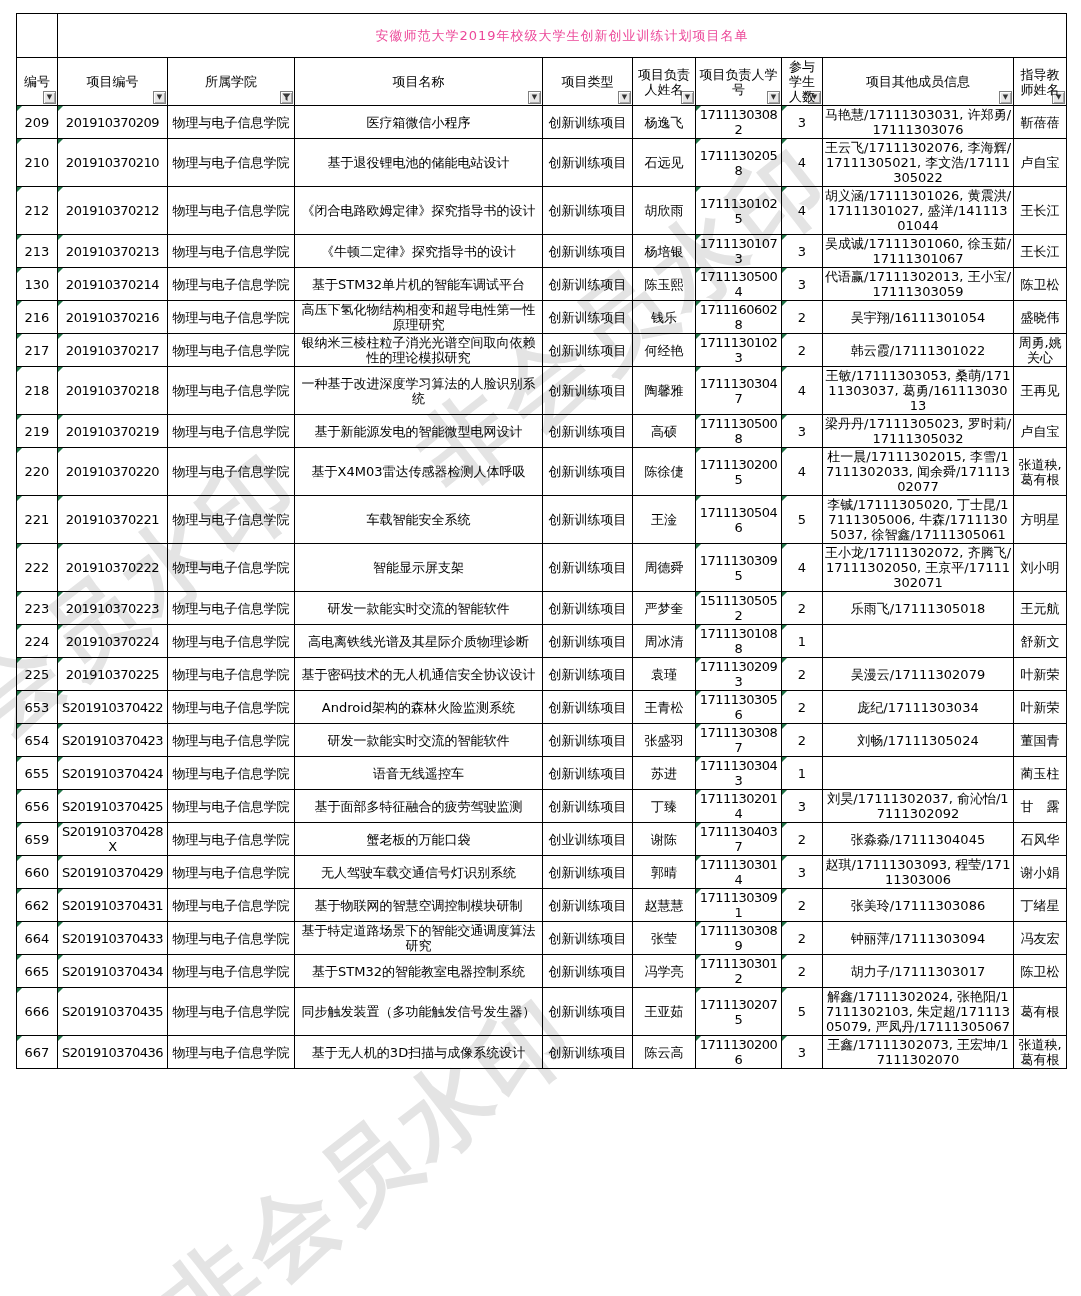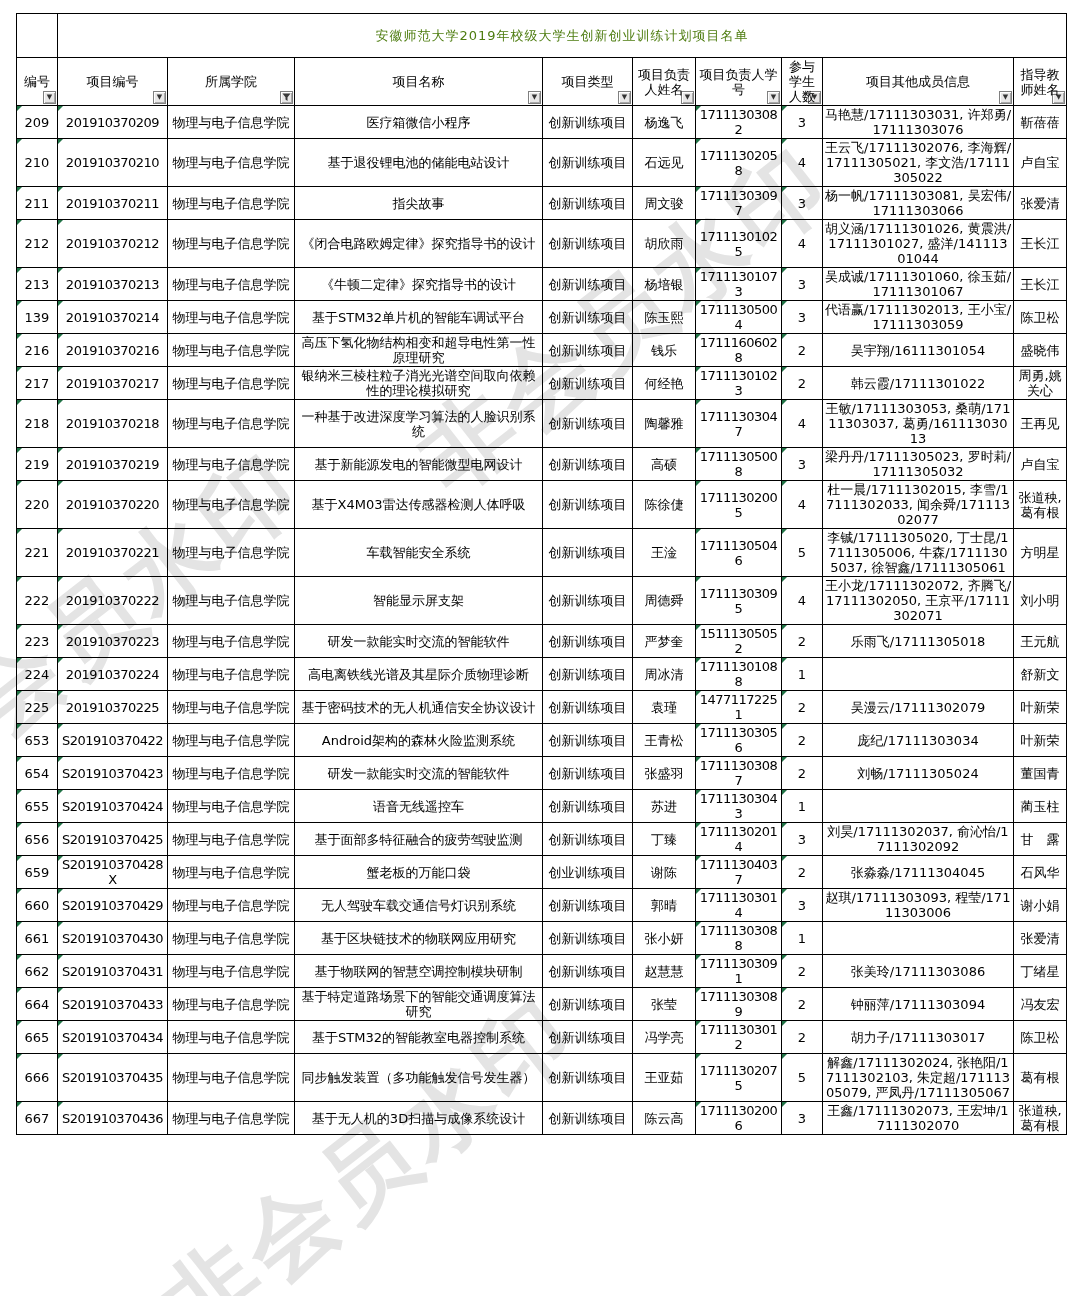--- a/index.html
+++ b/index.html
@@ -20,21 +20,21 @@
   table.grid {
     position:absolute; left:16px; top:13px; width:1050px; z-index:1;
     border-collapse:collapse; table-layout:fixed; background:transparent;
   }
   table.grid td, table.grid th {
     border:1px solid #000; padding:1px 2px; font-size:13px; line-height:15px;
     text-align:center; vertical-align:middle; position:relative;
     word-break:break-all; overflow:hidden; font-weight:normal;
   }
   .title-cell {
-    color:#4d7c0f; font-weight:bold; font-size:22px; height:44px;
+    color:#ec4899; font-weight:bold; font-size:22px; height:44px;
     letter-spacing:1px; line-height:26px;
   }
   .corner-cell { height:44px; }
   tr.header-row th { height:31px; font-size:13px; padding:1px 3px; }
   td.c1, td.c6 { font-size:12px; letter-spacing:-0.5px; }
   td.c0, td.c7 { font-size:13px; }
   td.flag::before {
     content:""; position:absolute; top:0; left:0; width:0; height:0;
     border-top:5px solid #217346; border-right:5px solid transparent;
   }
@@ -108,32 +108,20 @@
         <td class="c2">物理与电子信息学院</td>
         <td class="c3">基于退役锂电池的储能电站设计</td>
         <td class="c4">创新训练项目</td>
         <td class="c5">石远见</td>
         <td class="c6 flag">17111302058</td>
         <td class="c7 flag">4</td>
         <td class="c8">王云飞/17111302076, 李海辉/17111305021, 李文浩/17111305022</td>
         <td class="c9">卢自宝</td>
       </tr>
       <tr>
-        <td class="c0 flag">211</td>
-        <td class="c1 flag">201910370211</td>
-        <td class="c2">物理与电子信息学院</td>
-        <td class="c3">指尖故事</td>
-        <td class="c4">创新训练项目</td>
-        <td class="c5">周文骏</td>
-        <td class="c6 flag">17111303097</td>
-        <td class="c7 flag">3</td>
-        <td class="c8">杨一帆/17111303081, 吴宏伟/17111303066</td>
-        <td class="c9">张爱清</td>
-      </tr>
-      <tr>
         <td class="c0 flag">212</td>
         <td class="c1 flag">201910370212</td>
         <td class="c2">物理与电子信息学院</td>
         <td class="c3">《闭合电路欧姆定律》探究指导书的设计</td>
         <td class="c4">创新训练项目</td>
         <td class="c5">胡欣雨</td>
         <td class="c6 flag">17111301025</td>
         <td class="c7 flag">4</td>
         <td class="c8">胡义涵/17111301026, 黄震洪/17111301027, 盛洋/14111301044</td>
         <td class="c9">王长江</td>
@@ -144,21 +132,21 @@
         <td class="c2">物理与电子信息学院</td>
         <td class="c3">《牛顿二定律》探究指导书的设计</td>
         <td class="c4">创新训练项目</td>
         <td class="c5">杨培银</td>
         <td class="c6 flag">17111301073</td>
         <td class="c7 flag">3</td>
         <td class="c8">吴成诚/17111301060, 徐玉茹/17111301067</td>
         <td class="c9">王长江</td>
       </tr>
       <tr>
-        <td class="c0 flag">139</td>
+        <td class="c0 flag">130</td>
         <td class="c1 flag">201910370214</td>
         <td class="c2">物理与电子信息学院</td>
         <td class="c3">基于STM32单片机的智能车调试平台</td>
         <td class="c4">创新训练项目</td>
         <td class="c5">陈玉熙</td>
         <td class="c6 flag">17111305004</td>
         <td class="c7 flag">3</td>
         <td class="c8">代语赢/17111302013, 王小宝/17111303059</td>
         <td class="c9">陈卫松</td>
       </tr>
@@ -270,21 +258,21 @@
         <td class="c8"></td>
         <td class="c9">舒新文</td>
       </tr>
       <tr>
         <td class="c0 flag">225</td>
         <td class="c1 flag">201910370225</td>
         <td class="c2">物理与电子信息学院</td>
         <td class="c3">基于密码技术的无人机通信安全协议设计</td>
         <td class="c4">创新训练项目</td>
         <td class="c5">袁瑾</td>
-        <td class="c6 flag">14771172251</td>
+        <td class="c6 flag">17111302093</td>
         <td class="c7 flag">2</td>
         <td class="c8">吴漫云/17111302079</td>
         <td class="c9">叶新荣</td>
       </tr>
       <tr>
         <td class="c0 flag">653</td>
         <td class="c1 flag">S201910370422</td>
         <td class="c2">物理与电子信息学院</td>
         <td class="c3">Android架构的森林火险监测系统</td>
         <td class="c4">创新训练项目</td>
@@ -348,32 +336,20 @@
         <td class="c2">物理与电子信息学院</td>
         <td class="c3">无人驾驶车载交通信号灯识别系统</td>
         <td class="c4">创新训练项目</td>
         <td class="c5">郭晴</td>
         <td class="c6 flag">17111303014</td>
         <td class="c7 flag">3</td>
         <td class="c8">赵琪/17111303093, 程莹/17111303006</td>
         <td class="c9">谢小娟</td>
       </tr>
       <tr>
-        <td class="c0 flag">661</td>
-        <td class="c1 flag">S201910370430</td>
-        <td class="c2">物理与电子信息学院</td>
-        <td class="c3">基于区块链技术的物联网应用研究</td>
-        <td class="c4">创新训练项目</td>
-        <td class="c5">张小妍</td>
-        <td class="c6 flag">17111303088</td>
-        <td class="c7 flag">1</td>
-        <td class="c8"></td>
-        <td class="c9">张爱清</td>
-      </tr>
-      <tr>
         <td class="c0 flag">662</td>
         <td class="c1 flag">S201910370431</td>
         <td class="c2">物理与电子信息学院</td>
         <td class="c3">基于物联网的智慧空调控制模块研制</td>
         <td class="c4">创新训练项目</td>
         <td class="c5">赵慧慧</td>
         <td class="c6 flag">17111303091</td>
         <td class="c7 flag">2</td>
         <td class="c8">张美玲/17111303086</td>
         <td class="c9">丁绪星</td>

